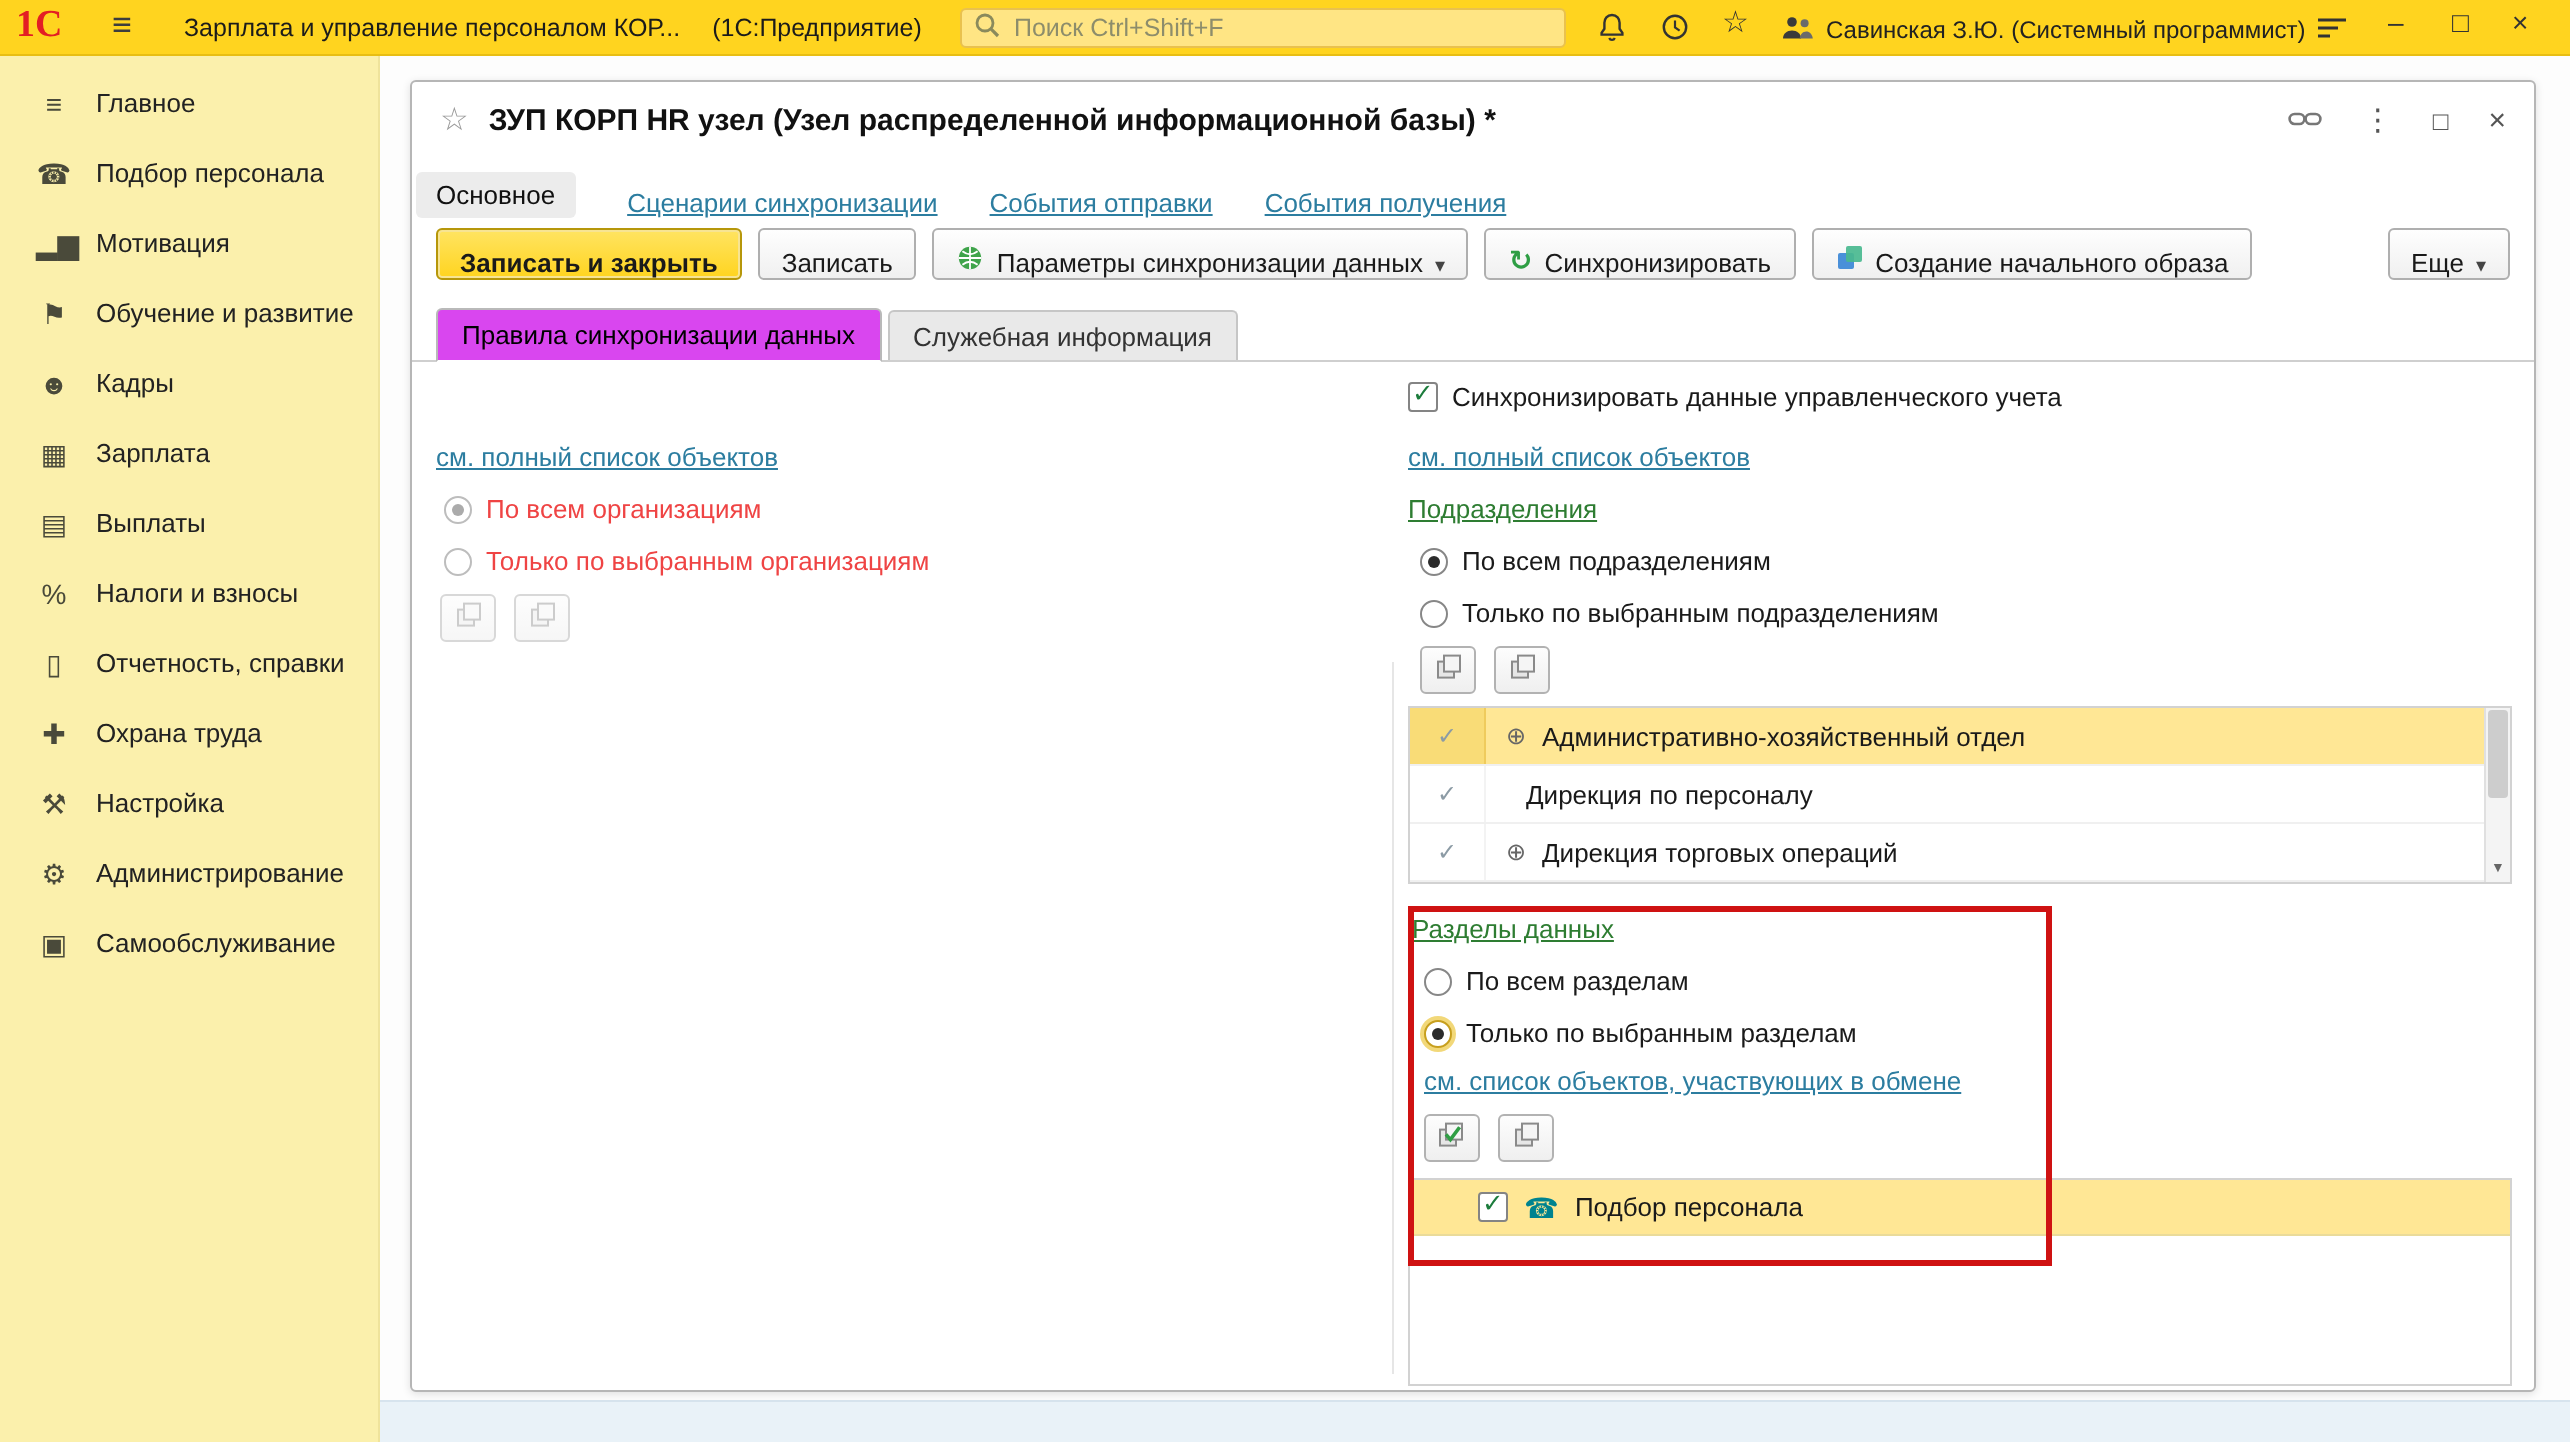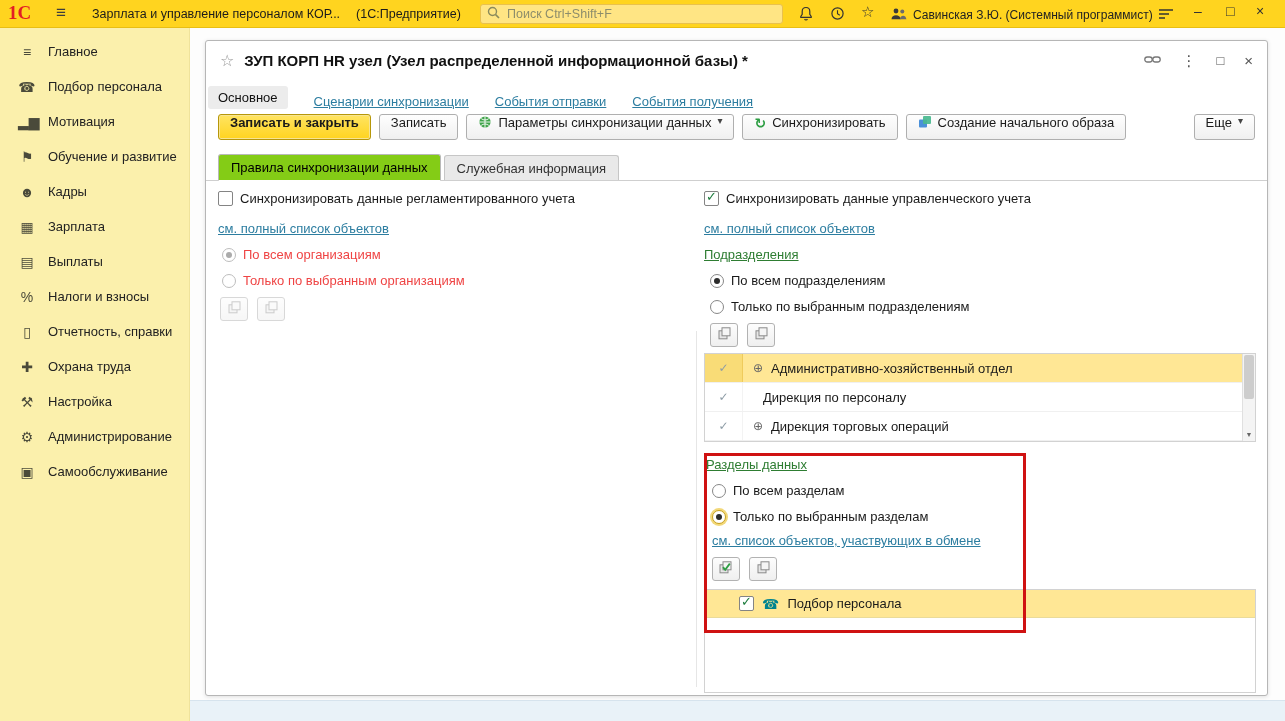--- a/index.html
+++ b/index.html
@@ -38,30 +38,30 @@
   .fav-star{font-size:16px;color:#9a9a9a;cursor:pointer}
   .form-title{font-size:15px;font-weight:bold;color:#111}
   .head-icons{margin-left:auto;display:flex;align-items:center;gap:20px}
   .head-ic{cursor:pointer;color:#555;line-height:1}
   .nav-tabs{height:30px;display:flex;align-items:flex-end;gap:26px;padding-left:2px}
   .nav-active{background:#ECECEC;border-radius:3px;padding:4px 10px;color:#111;cursor:pointer}
   .link{color:#2C7DA0;text-decoration:underline;cursor:pointer;font-size:13px}
   .glink{color:#2E7D32;text-decoration:underline;cursor:pointer;font-size:13px}
 
   .cmdbar{height:34px;display:flex;align-items:flex-start;gap:8px;padding:5px 12px 0}
-  .btn{height:26px;display:inline-flex;align-items:flex-start;gap:6px;padding:0 11px;font-size:13px;color:#1a1a1a;
+  .btn{height:26px;display:inline-flex;align-items:flex-end;gap:6px;padding:0 11px;font-size:13px;color:#1a1a1a;
        background:linear-gradient(#FEFEFE,#F0F0F0);border:1px solid #AFAFAF;border-radius:3px;font-family:inherit;cursor:pointer;white-space:nowrap}
   .btn.primary{background:linear-gradient(#FFE462,#FFD41F);border-color:#B6970A;font-weight:bold;box-shadow:inset 0 0 0 1px #F7E492}
   .btn .caret{font-size:10px;color:#444}
   .btn .sync-g{color:#2E9E44;font-weight:bold;font-size:14px}
   .btn-more{margin-left:auto}
 
   .tabwrap{height:38px;display:flex;align-items:flex-end;padding:0 12px;border-bottom:1px solid #CFCFCF}
   .tab{height:27px;padding:0 12px;display:flex;align-items:center;font-size:13px;border-radius:3px 3px 0 0;cursor:pointer}
-  .tab.active{background:#84cc16;border:1px solid #B9B9B9;border-bottom:1px solid #fff;margin-bottom:-1px;z-index:1;color:#000}
+  .tab.active{background:#d946ef;border:1px solid #B9B9B9;border-bottom:1px solid #fff;margin-bottom:-1px;z-index:1;color:#000}
   .tab.inactive{background:#E9E9E9;border:1px solid #C6C6C6;border-bottom:none;height:25px;margin-left:3px;color:#333}
 
   .content{position:relative;height:516px}
   .splitter{position:absolute;left:490px;top:150px;width:1px;height:356px;background:#E6E6E6}
 
   
   .opt{display:flex;align-items:center;gap:7px;white-space:nowrap}
   .rb{width:14px;height:14px;min-width:14px;border:1px solid #878787;border-radius:50%;background:#fff;position:relative;display:inline-block}
   .rb.on::after{content:"";position:absolute;left:3px;top:3px;width:6px;height:6px;border-radius:50%;background:#2b2b2b}
   .rb.dis{border-color:#BDBDBD}
@@ -270,24 +270,20 @@
     </div>
 
     <div class="tabwrap">
       <div class="tab active">Правила синхронизации данных</div>
       <div class="tab inactive">Служебная информация</div>
     </div>
 
     <div class="content">
       <div class="splitter"></div>
 
-      <div class="abs opt" style="left:12px;top:10px">
-        <span class="cb"></span>
-        <span>Синхронизировать данные регламентированного учета</span>
-      </div>
       <span class="abs link" style="left:12px;top:40px">см. полный список объектов</span>
       <div class="abs opt" style="left:16px;top:66px">
         <span class="rb dis on"></span>
         <span class="dis-label">По всем организациям</span>
       </div>
       <div class="abs opt" style="left:16px;top:92px">
         <span class="rb dis"></span>
         <span class="dis-label">Только по выбранным организациям</span>
       </div>
       <div class="abs btnrow" style="left:14px;top:116px">

